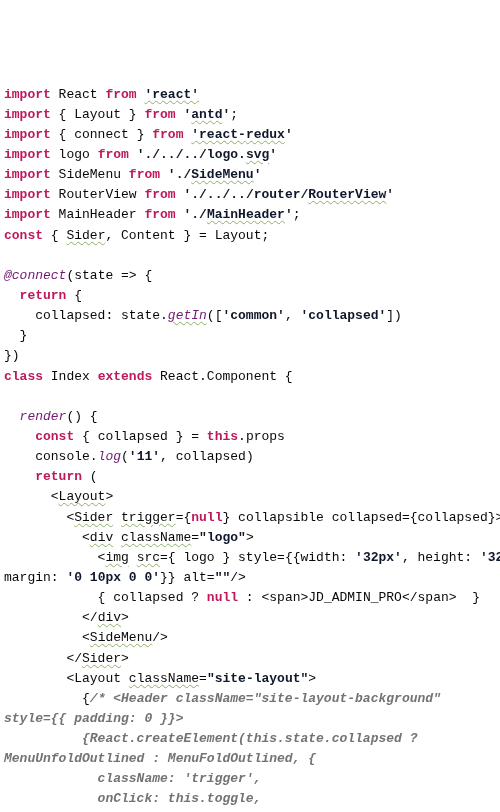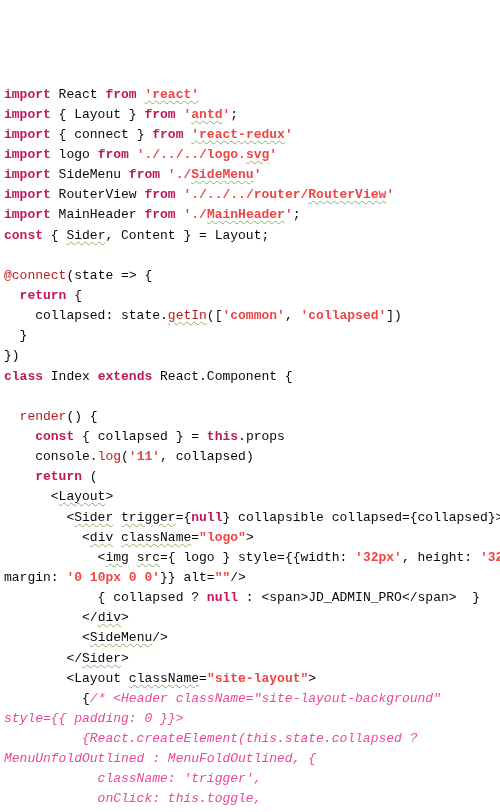--- a/index.html
+++ b/index.html
@@ -9,23 +9,23 @@
     font-family: Consolas, "Courier New", monospace;
     font-size: 13px;
     line-height: 1.55;
     color: #080808;
     white-space: pre;
     width: 500px;
     box-sizing: border-box;
     overflow: hidden;
   }
   .kw { color: #be185d; font-weight: bold; }
-  .str { color: #ef4444; font-weight: bold; }
-  .func { color: #b91c1c; }
-  .comment { color: #ec4899; font-style: italic; }
+  .str { color: #0f172a; font-weight: bold; }
+  .func { color: #701a75; font-style: italic; }
+  .comment { color: #737373; font-style: italic; font-weight: bold; }
 
   
   .sq {
     text-decoration-line: underline;
     text-decoration-style: wavy;
     text-decoration-color: #8faf6a;
     text-decoration-thickness: 1px;
     text-underline-offset: 2px;
   }
 </style>

